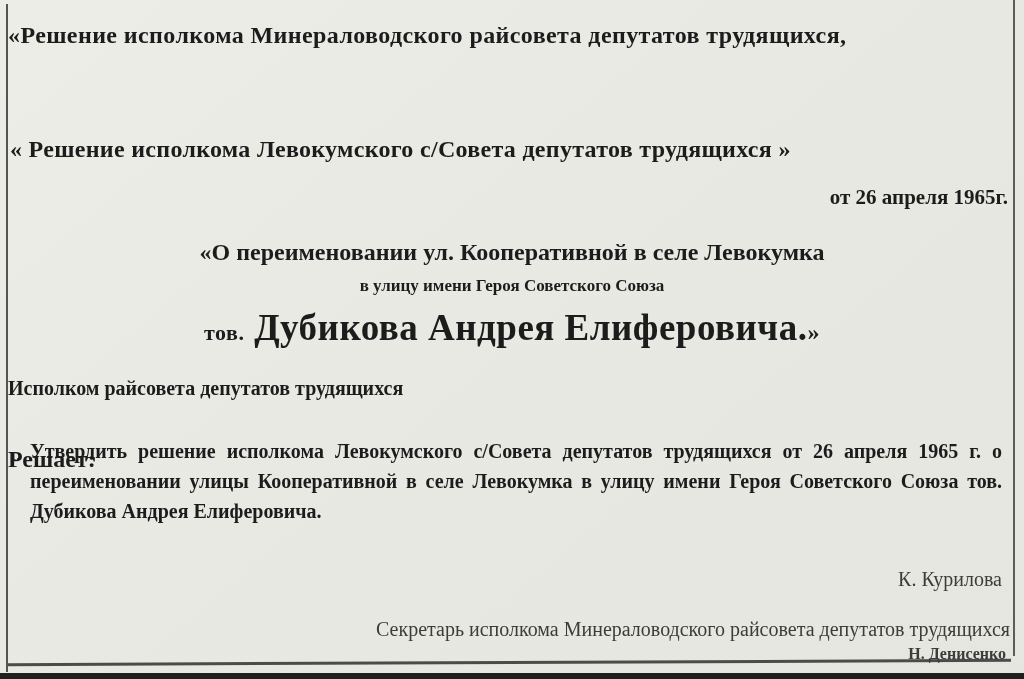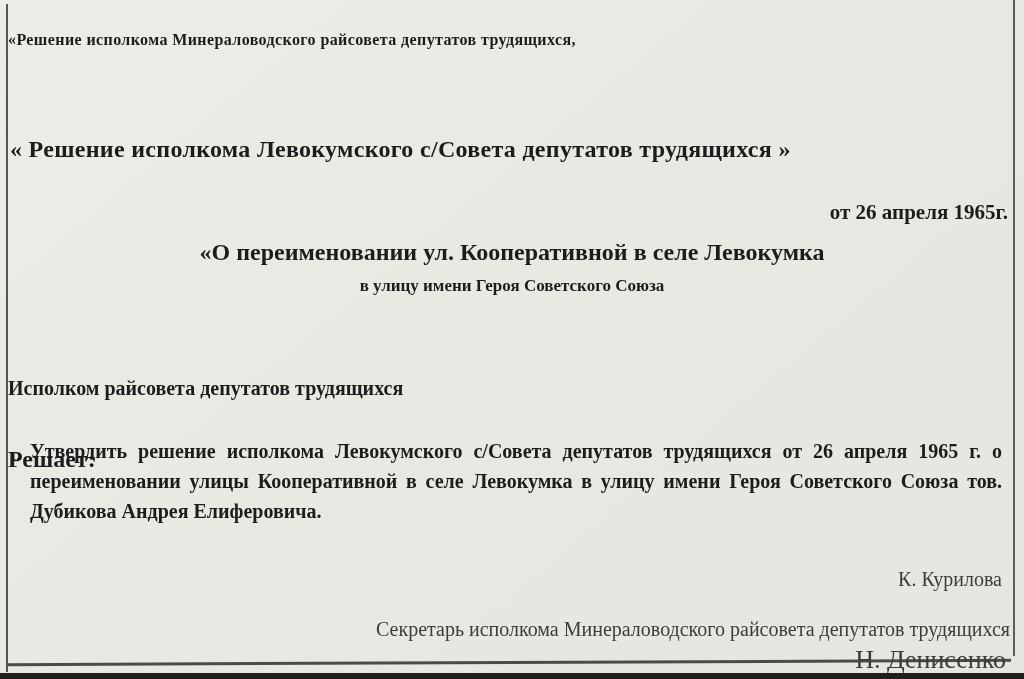--- a/index.html
+++ b/index.html
@@ -20,25 +20,25 @@
   
   .edge { position: absolute; background: #3a3a38; }
   .edge-left   { left: 6px;  top: 4px;  width: 2px;  height: 668px; opacity: .85; }
   .edge-right  { left: 1013px; top: 0;  width: 2px;  height: 656px; opacity: .8; }
   .edge-bottom-thin  { left: 8px; top: 661px; width: 1003px; height: 3px; transform: rotate(-0.25deg); opacity: .9; }
   .edge-bottom-thick { left: 0;  top: 673px; width: 1024px; height: 6px; background: #1f1f1d; }
 
   .txt { position: absolute; white-space: nowrap; }
   .bold { font-weight: bold; }
 
-  .h1-line1 { left: 8px;  top: 31px;  font-size: 16px; letter-spacing: .4px; }
+  .h1-line1 { left: 8px;  top: 22px;  font-size: 24px; letter-spacing: .4px; }
   .h1-line2 { left: 14px; top: 60px;  font-size: 24px; letter-spacing: .4px; }
   .dateline1 { right: 18px; top: 88px;  font-size: 21px; }
   .h2 { left: 10px; top: 136px; font-size: 24px; letter-spacing: .3px; }
-  .dateline2 { right: 16px; top: 200px; font-size: 21px; }
+  .dateline2 { right: 16px; top: 185px; font-size: 21px; }
 
   .title-line { left: 0; width: 1024px; text-align: center; }
   .title-1 { top: 239px; font-size: 24px; }
   .title-2 { top: 276px; font-size: 17px; }
   .title-3 { top: 306px; font-size: 37px; letter-spacing: .5px; }
   .title-3 .tov { font-size: 22px; }
   .title-3 .closequote { font-size: 24px; }
 
   .intro    { left: 8px; top: 377px; font-size: 20px; }
   .resolves { left: 8px; top: 406px; font-size: 24px; margin-top: 40px; }
@@ -54,41 +54,45 @@
   .item-number {
     position: absolute;
     left: -20px; top: 5px;
     font-size: 13px; font-weight: bold;
   }
 
   .sig { color: #3c3c3a; font-weight: normal; }
   .sig1-title { right: 18px; top: 538px; font-size: 20px; }
   .sig1-name  { right: 22px; top: 568px; font-size: 20px; }
   .sig2-title { right: 14px; top: 618px; font-size: 20px; }
-  .sig2-name  { right: 18px; top: 645px; font-size: 26px; }
+  .sig2-name  { right: 18px; top: 645px; font-size: 16px; font-weight: bold; }
 </style>
 </head>
 <body>
 
 <div class="page">
 
   <div class="edge edge-left"></div>
   <div class="edge edge-right"></div>
   <div class="edge edge-bottom-thin"></div>
   <div class="edge edge-bottom-thick"></div>
 
   <div class="txt bold h1-line1">«Решение исполкома Минераловодского райсовета депутатов трудящихся,</div>
 
 
   <div class="txt bold h2">« Решение исполкома Левокумского с/Совета депутатов трудящихся »</div>
 
   <div class="txt bold dateline2">от 26 апреля 1965г.</div>
 
   <div class="txt bold title-line title-1">«О переименовании ул. Кооперативной в селе Левокумка</div>
   <div class="txt bold title-line title-2">в улицу имени Героя Советского Союза</div>
+  <div class="txt bold title-line title-3">
+    <span class="tov">тов.</span>
+    <span>Дубикова Андрея Елиферовича.</span><span class="closequote">»</span>
+  </div>
 
   <div class="txt bold intro">Исполком райсовета депутатов трудящихся</div>
   <div class="txt bold resolves">Решает:</div>
 
   <div class="item">
     <span class="item-number">1.</span>
     <span>Утвердить решение исполкома Левокумского с/Совета депутатов трудящихся от 26 апреля 1965 г. о переименовании улицы Кооперативной в селе Левокумка в улицу имени Героя Советского Союза тов. Дубикова Андрея Елиферовича.</span>
   </div>
 
   <div class="txt sig sig1-name">К. Курилова</div>

